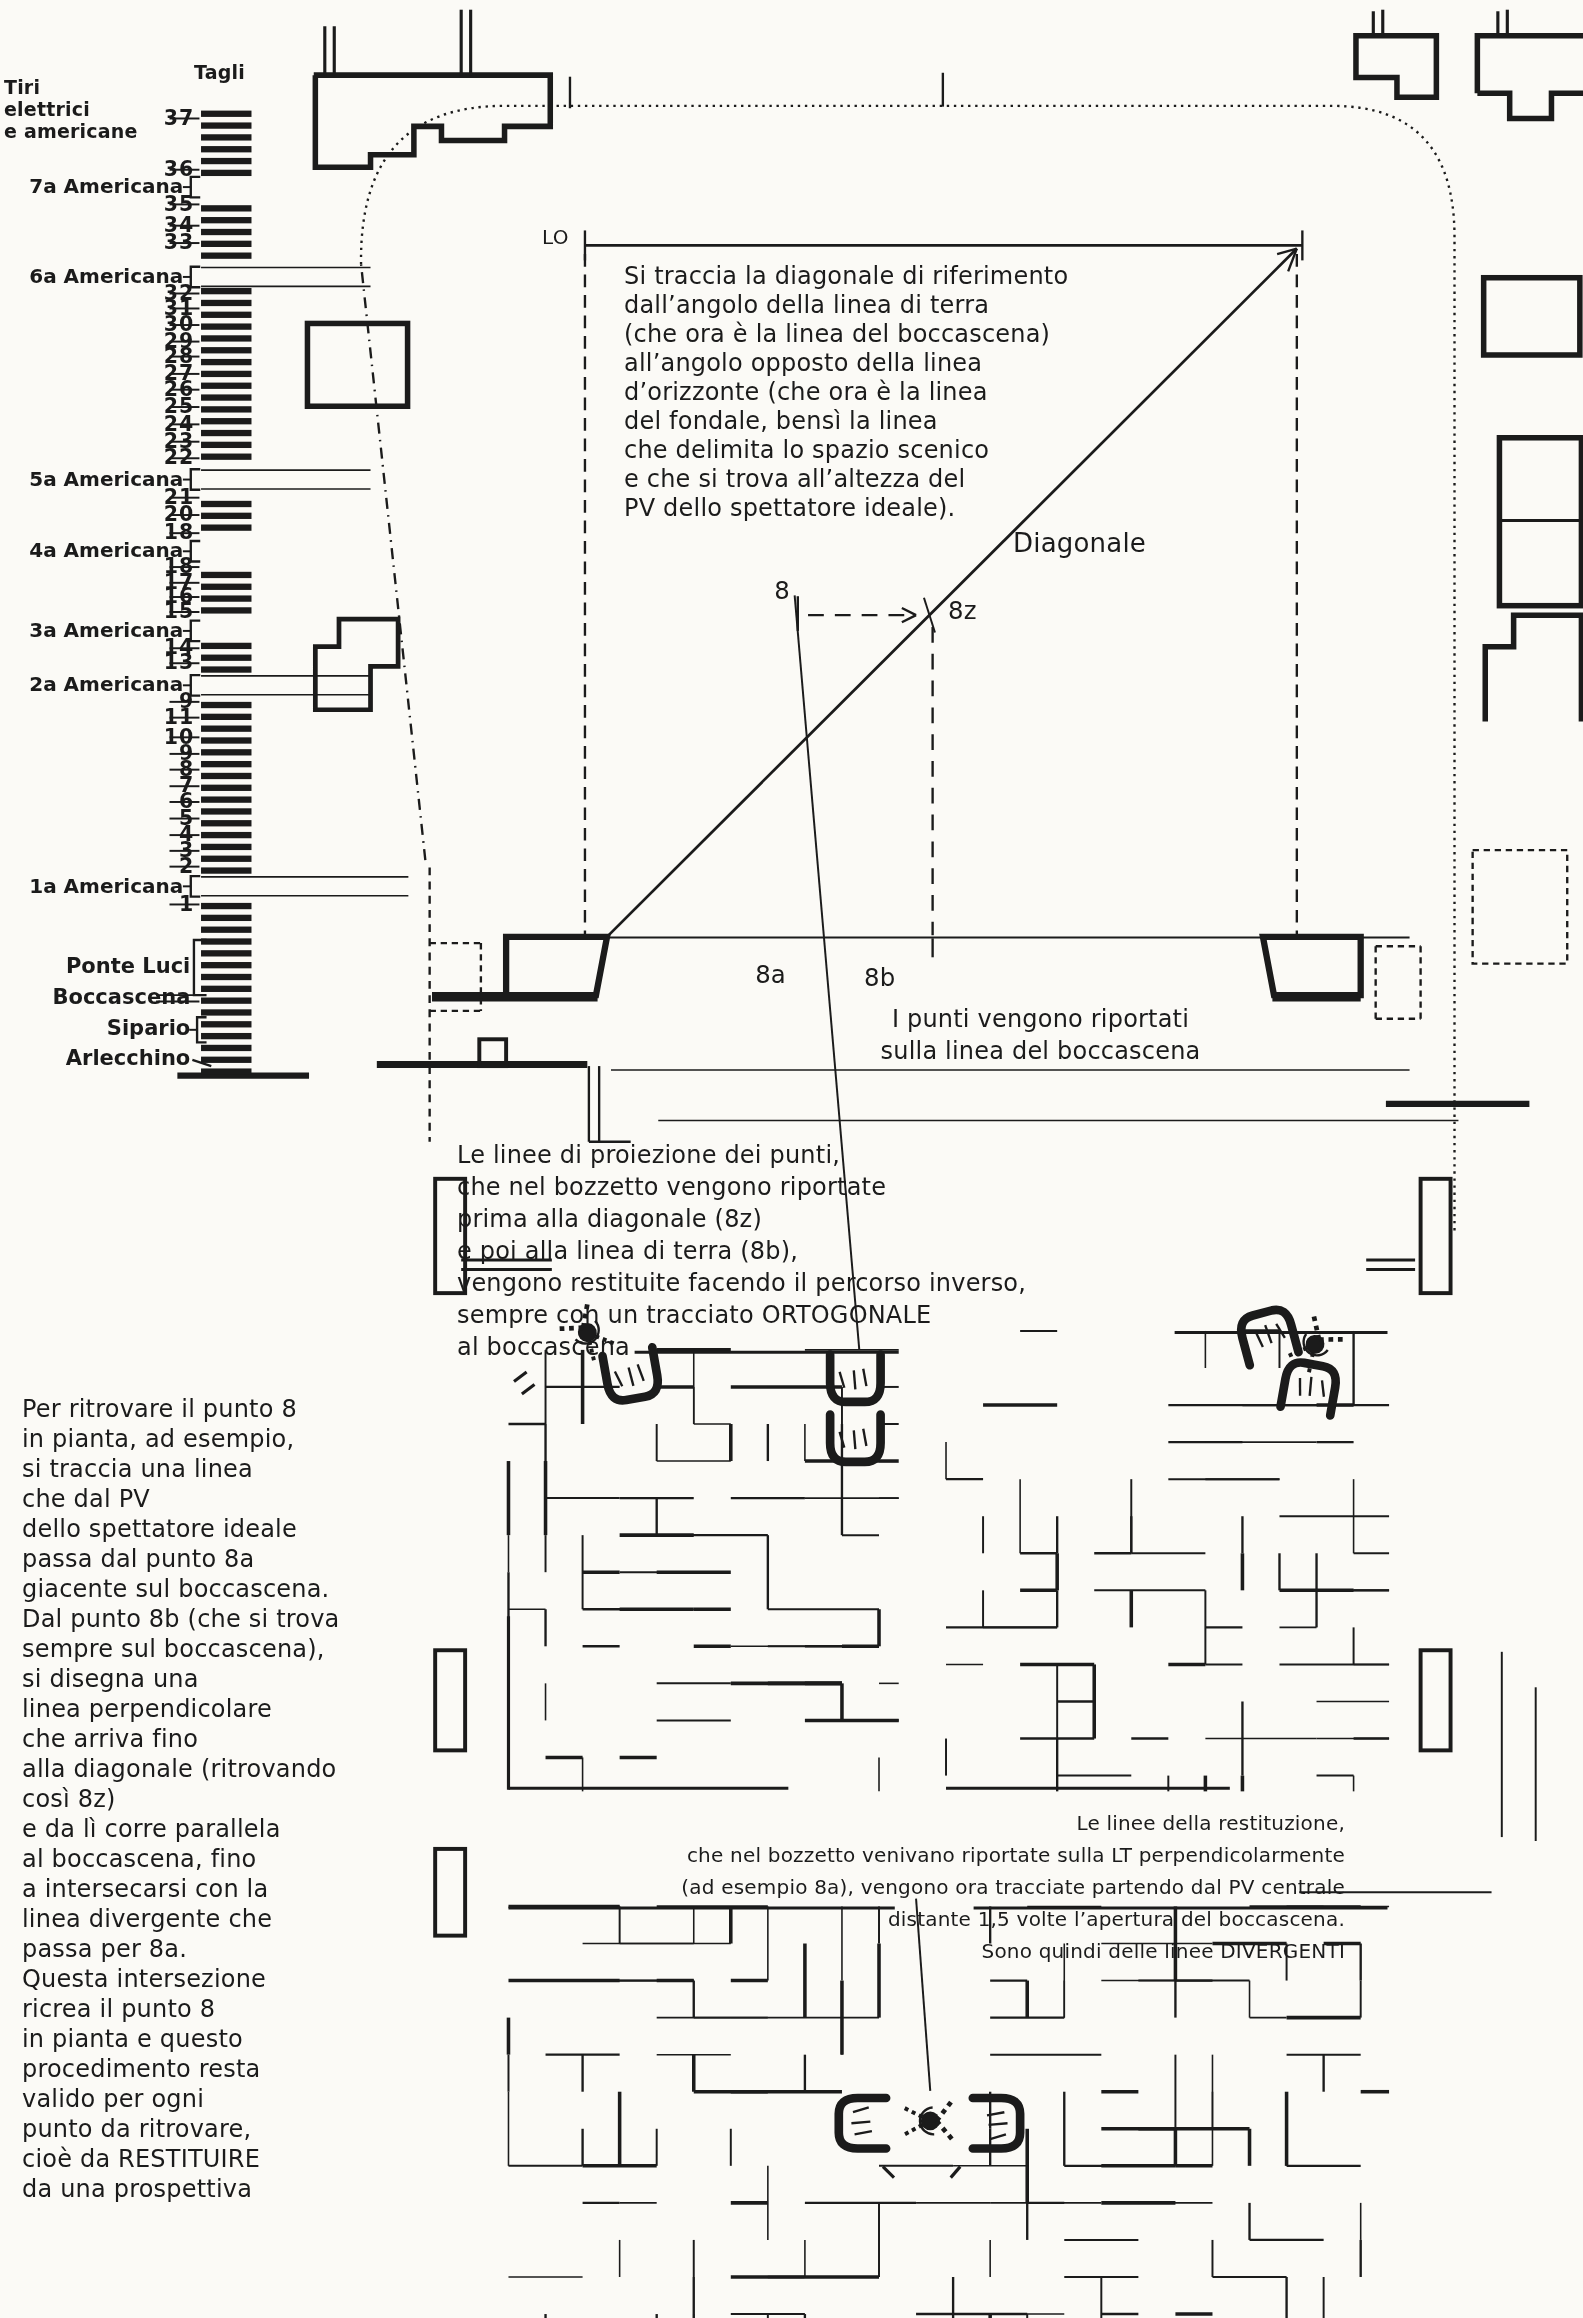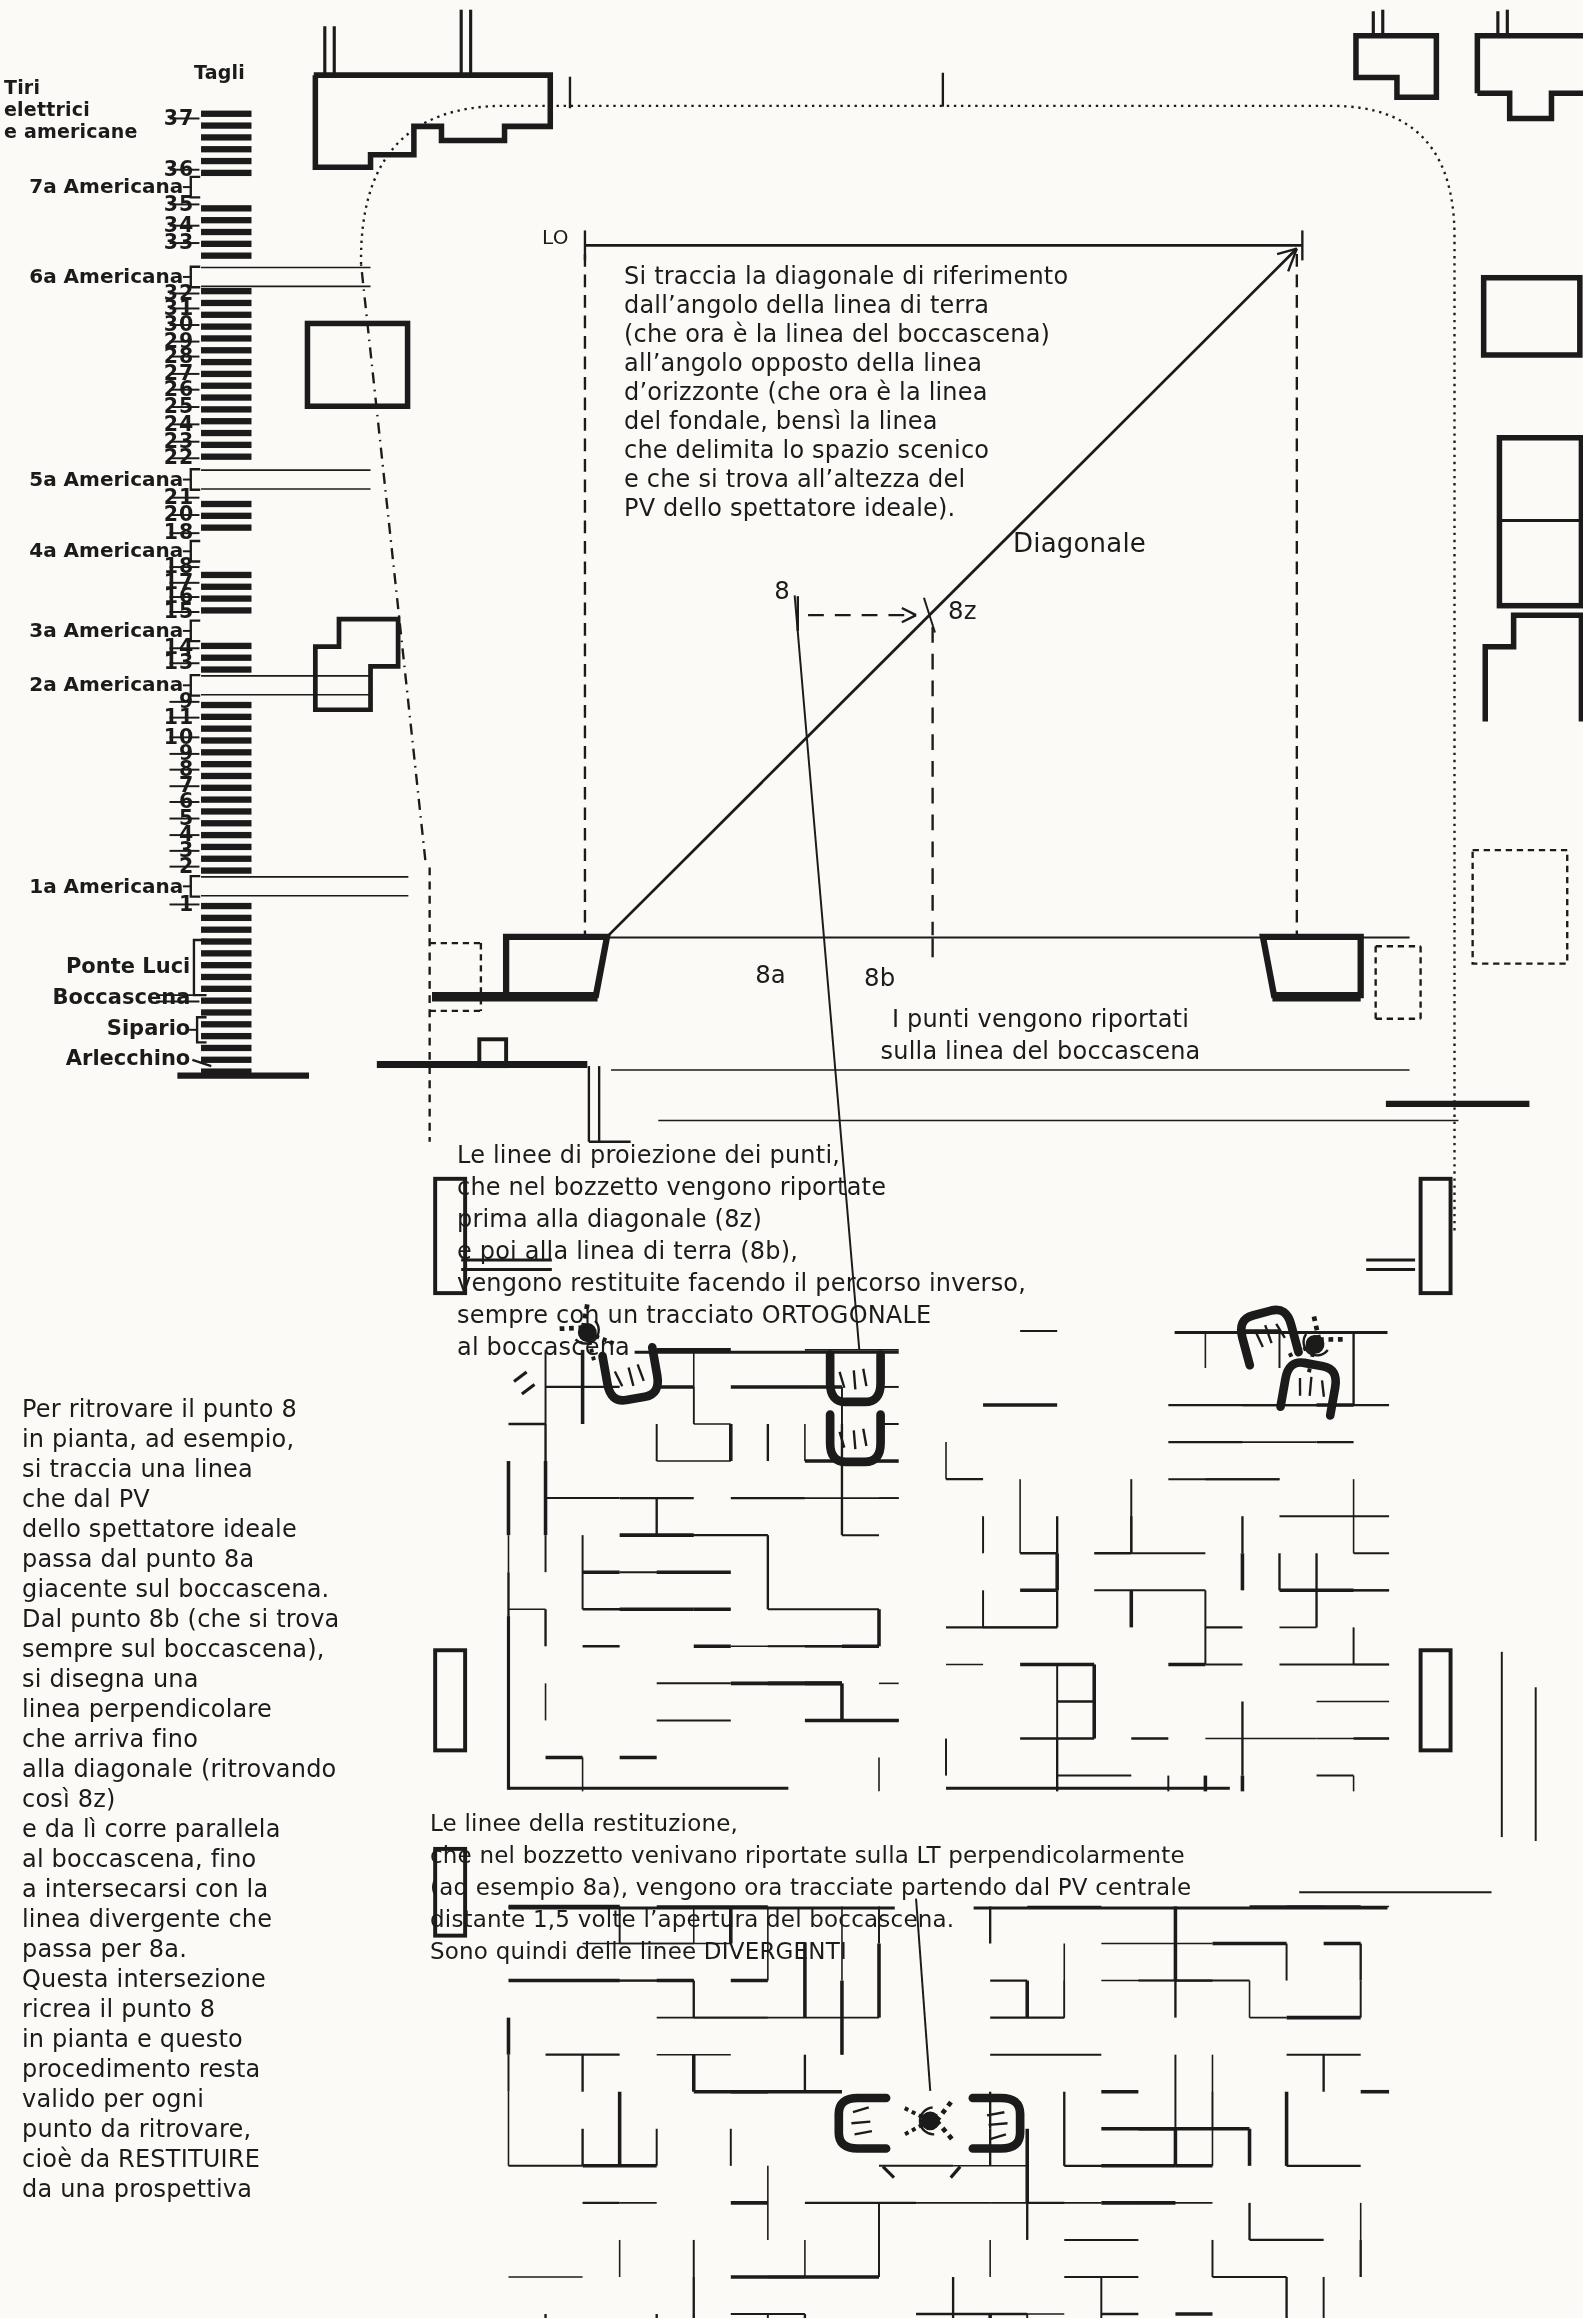--- a/index.html
+++ b/index.html
@@ -13,21 +13,21 @@
   .plan-note{left:624px;top:262px;width:552px;font-size:24px;line-height:29px;}
   .diag{left:1013px;top:528px;font-size:26px;}
   .p8{left:751px;top:576px;width:39px;font-size:24.4px;text-align:right;}
   .p8z{left:948px;top:596px;font-size:24.4px;}
   .p8a{left:747px;top:960px;width:39px;font-size:24.4px;text-align:right;}
   .p8b{left:864px;top:963px;font-size:24.4px;}
   .lt{left:1088px;top:859px;width:311px;font-size:24.4px;line-height:32px;text-align:center;}
   .pts{left:804px;top:1003px;width:473px;font-size:24px;line-height:32px;text-align:center;}
   .proj{left:457px;top:1139px;width:883px;font-size:24px;line-height:32px;text-align:left;}
   .leftn{left:22px;top:1394px;width:467px;font-size:24px;line-height:30px;text-align:left;}
-  .botn{left:430px;top:1807px;width:915px;font-size:23px;line-height:32px;text-align:left;}
+  .botn{left:430px;top:1807px;width:915px;font-size:20px;line-height:32px;text-align:right;}
   .snum{position:absolute;left:118px;width:76px;font-size:20.5px;font-weight:bold;text-align:right;letter-spacing:0.8px;}
   .slab{position:absolute;left:6.3px;width:177px;font-size:20px;font-weight:bold;text-align:right;}
   .sbot{position:absolute;left:6.3px;width:184px;font-size:21px;font-weight:bold;text-align:right;}
 </style>
 </head>
 <body>
 
 <div class="page">
   <svg id="art" width="1583" height="2319" viewBox="0 0 2008 2941">
     <g id="g-structures">

